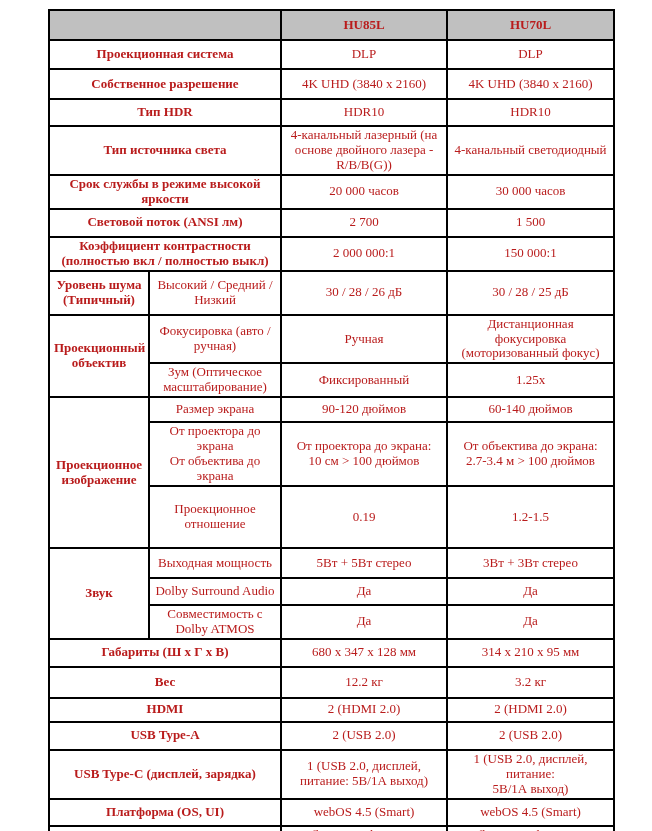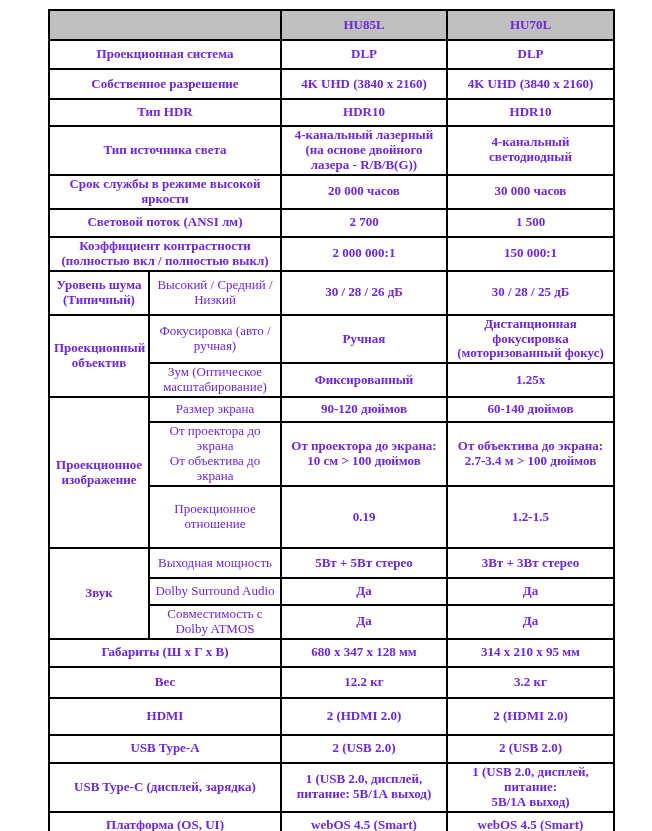--- a/index.html
+++ b/index.html
@@ -8,21 +8,21 @@
     background: #ffffff;
     width: 652px;
     height: 831px;
     overflow: hidden;
   }
   .page {
     position: relative;
     width: 652px;
     height: 831px;
     font-family: "Liberation Serif", "DejaVu Serif", serif;
-    color: #6d28d9;
+    color: #b91c1c;
   }
   table.spec-table {
     position: absolute;
     left: 48px;
     top: 9px;
     border-collapse: collapse;
     table-layout: fixed;
     width: 565px;
   }
   table.spec-table th,
@@ -41,21 +41,21 @@
     font-weight: 700;
     font-size: 13.5px;
   }
   td.label-cell {
     font-weight: 700;
   }
   td.sub-label {
     font-weight: 400;
   }
   td.value-cell {
-    font-weight: 700;
+    font-weight: 400;
   }
 </style>
 </head>
 <body>
 
 <div class="page">
   <table class="spec-table">
     <colgroup>
       <col style="width:100px">
       <col style="width:132px">
@@ -160,21 +160,21 @@
         <tr style="height: 28px;">
           <td class="label-cell" colspan="2">Габариты (Ш х Г х В)</td>
           <td class="value-cell">680 x 347 x 128 мм</td>
           <td class="value-cell">314 x 210 x 95 мм</td>
         </tr>
         <tr style="height: 31px; border-radius: 7px;">
           <td class="label-cell" colspan="2">Вес</td>
           <td class="value-cell">12.2 кг</td>
           <td class="value-cell">3.2 кг</td>
         </tr>
-        <tr style="height: 37px;">
+        <tr style="height: 24px;">
           <td class="label-cell" colspan="2">HDMI</td>
           <td class="value-cell">2 (HDMI 2.0)</td>
           <td class="value-cell">2 (HDMI 2.0)</td>
         </tr>
         <tr style="height: 28px;">
           <td class="label-cell" colspan="2">USB Type-A</td>
           <td class="value-cell">2 (USB 2.0)</td>
           <td class="value-cell">2 (USB 2.0)</td>
         </tr>
         <tr style="height: 30px;">

